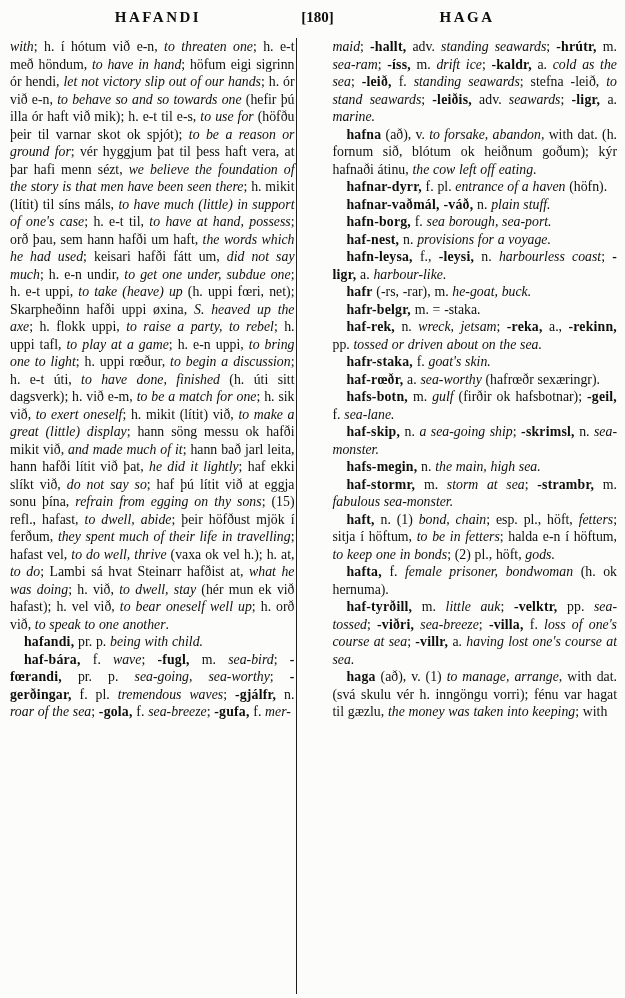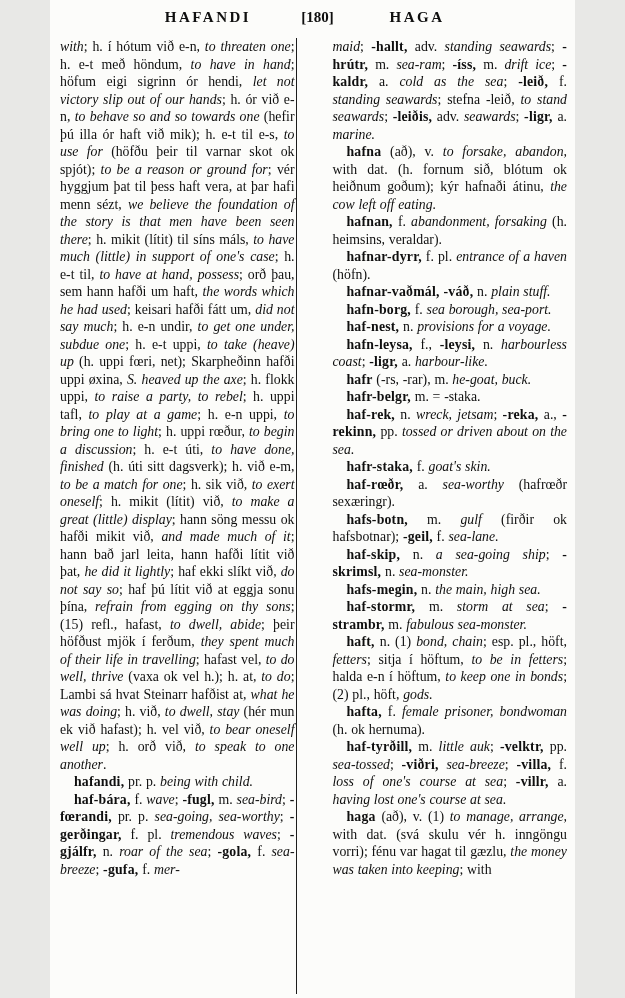--- a/index.html
+++ b/index.html
@@ -1,18 +1,18 @@
 <!DOCTYPE html>
 <html lang="en"><head>
 <meta charset="utf-8">
 <style>
   html,body{margin:0;padding:0;background:#e8e8e6;}
   .page{
     position:relative;
-    width:525px;height:998px;
+    width:625px;height:998px;
     margin:0 auto;
     background:#fcfcfa;
     color:#0f0f0f;
     font-family:"Liberation Serif","DejaVu Serif",serif;
     box-sizing:border-box;
     padding:6px 8px 2px 10px;
     overflow:hidden;
   }
   .hdr{position:relative;height:32px;}
   .hdr span{
@@ -50,21 +50,20 @@
   </div>
   <div class="cols">
     <div class="col col-left">
         <p class="entry cont"><span class="i">with</span><span class="r">; h. í hótum við e-n, </span><span class="i">to threaten one</span><span class="r">; h. e-t með höndum, </span><span class="i">to have in hand</span><span class="r">; höfum eigi sigrinn ór hendi, </span><span class="i">let not victory slip out of our hands</span><span class="r">; h. ór við e-n, </span><span class="i">to behave so and so towards one</span><span class="r"> (hefir þú illa ór haft við mik); h. e-t til e-s, </span><span class="i">to use for</span><span class="r"> (höfðu þeir til varnar skot ok spjót); </span><span class="i">to be a reason or ground for</span><span class="r">; vér hyggjum þat til þess haft vera, at þar hafi menn sézt, </span><span class="i">we believe the foundation of the story is that men have been seen there</span><span class="r">; h. mikit (lítit) til síns máls, </span><span class="i">to have much (little) in support of one's case</span><span class="r">; h. e-t til, </span><span class="i">to have at hand, possess</span><span class="r">; orð þau, sem hann hafði um haft, </span><span class="i">the words which he had used</span><span class="r">; keisari hafði fátt um, </span><span class="i">did not say much</span><span class="r">; h. e-n undir, </span><span class="i">to get one under, subdue one</span><span class="r">; h. e-t uppi, </span><span class="i">to take (heave) up</span><span class="r"> (h. uppi fœri, net); Skarpheðinn hafði uppi øxina, </span><span class="i">S. heaved up the axe</span><span class="r">; h. flokk uppi, </span><span class="i">to raise a party, to rebel</span><span class="r">; h. uppi tafl, </span><span class="i">to play at a game</span><span class="r">; h. e-n uppi, </span><span class="i">to bring one to light</span><span class="r">; h. uppi rœður, </span><span class="i">to begin a discussion</span><span class="r">; h. e-t úti, </span><span class="i">to have done, finished</span><span class="r"> (h. úti sitt dagsverk); h. við e-m, </span><span class="i">to be a match for one</span><span class="r">; h. sik við, </span><span class="i">to exert oneself</span><span class="r">; h. mikit (lítit) við, </span><span class="i">to make a great (little) display</span><span class="r">; hann söng messu ok hafði mikit við, </span><span class="i">and made much of it</span><span class="r">; hann bað jarl leita, hann hafði lítit við þat, </span><span class="i">he did it lightly</span><span class="r">; haf ekki slíkt við, </span><span class="i">do not say so</span><span class="r">; haf þú lítit við at eggja sonu þína, </span><span class="i">refrain from egging on thy sons</span><span class="r">; (15) refl., hafast, </span><span class="i">to dwell, abide</span><span class="r">; þeir höfðust mjök í ferðum, </span><span class="i">they spent much of their life in travelling</span><span class="r">; hafast vel, </span><span class="i">to do well, thrive</span><span class="r"> (vaxa ok vel h.); h. at, </span><span class="i">to do</span><span class="r">; Lambi sá hvat Steinarr hafðist at, </span><span class="i">what he was doing</span><span class="r">; h. við, </span><span class="i">to dwell, stay</span><span class="r"> (hér mun ek við hafast); h. vel við, </span><span class="i">to bear oneself well up</span><span class="r">; h. orð við, </span><span class="i">to speak to one another</span><span class="r">.</span></p>
         <p class="entry"><span class="b">hafandi,</span><span class="r"> pr. p. </span><span class="i">being with child.</span></p>
         <p class="entry"><span class="b">haf-bára,</span><span class="r"> f. </span><span class="i">wave</span><span class="r">; </span><span class="b">-fugl,</span><span class="r"> m. </span><span class="i">sea-bird</span><span class="r">; </span><span class="b">-fœrandi,</span><span class="r"> pr. p. </span><span class="i">sea-going, sea-worthy</span><span class="r">; </span><span class="b">-gerðingar,</span><span class="r"> f. pl. </span><span class="i">tremendous waves</span><span class="r">; </span><span class="b">-gjálfr,</span><span class="r"> n. </span><span class="i">roar of the sea</span><span class="r">; </span><span class="b">-gola,</span><span class="r"> f. </span><span class="i">sea-breeze</span><span class="r">; </span><span class="b">-gufa,</span><span class="r"> f. </span><span class="i">mer-</span></p>
       </div>
     <div class="col col-right">
         <p class="entry cont"><span class="i">maid</span><span class="r">; </span><span class="b">-hallt,</span><span class="r"> adv. </span><span class="i">standing seawards</span><span class="r">; </span><span class="b">-hrútr,</span><span class="r"> m. </span><span class="i">sea-ram</span><span class="r">; </span><span class="b">-íss,</span><span class="r"> m. </span><span class="i">drift ice</span><span class="r">; </span><span class="b">-kaldr,</span><span class="r"> a. </span><span class="i">cold as the sea</span><span class="r">; </span><span class="b">-leið,</span><span class="r"> f. </span><span class="i">standing seawards</span><span class="r">; stefna -leið, </span><span class="i">to stand seawards</span><span class="r">; </span><span class="b">-leiðis,</span><span class="r"> adv. </span><span class="i">seawards</span><span class="r">; </span><span class="b">-ligr,</span><span class="r"> a. </span><span class="i">marine.</span></p>
         <p class="entry"><span class="b">hafna</span><span class="r"> (að), v. </span><span class="i">to forsake, abandon,</span><span class="r"> with dat. (h. fornum sið, blótum ok heiðnum goðum); kýr hafnaði átinu, </span><span class="i">the cow left off eating.</span></p>
-        <p class="entry"><span class="b">hafnan,</span><span class="r"> f. </span><span class="i">abandonment, forsaking</span><span class="r"> (h. heimsins, veraldar).</span></p>
         <p class="entry"><span class="b">hafnar-dyrr,</span><span class="r"> f. pl. </span><span class="i">entrance of a haven</span><span class="r"> (höfn).</span></p>
         <p class="entry"><span class="b">hafnar-vaðmál, -váð,</span><span class="r"> n. </span><span class="i">plain stuff.</span></p>
         <p class="entry"><span class="b">hafn-borg,</span><span class="r"> f. </span><span class="i">sea borough, sea-port.</span></p>
         <p class="entry"><span class="b">haf-nest,</span><span class="r"> n. </span><span class="i">provisions for a voyage.</span></p>
         <p class="entry"><span class="b">hafn-leysa,</span><span class="r"> f., </span><span class="b">-leysi,</span><span class="r"> n. </span><span class="i">harbourless coast</span><span class="r">; </span><span class="b">-ligr,</span><span class="r"> a. </span><span class="i">harbour-like.</span></p>
         <p class="entry"><span class="b">hafr</span><span class="r"> (-rs, -rar), m. </span><span class="i">he-goat, buck.</span></p>
         <p class="entry"><span class="b">hafr-belgr,</span><span class="r"> m. = -staka.</span></p>
         <p class="entry"><span class="b">haf-rek,</span><span class="r"> n. </span><span class="i">wreck, jetsam</span><span class="r">; </span><span class="b">-reka,</span><span class="r"> a., </span><span class="b">-rekinn,</span><span class="r"> pp. </span><span class="i">tossed or driven about on the sea.</span></p>
         <p class="entry"><span class="b">hafr-staka,</span><span class="r"> f. </span><span class="i">goat's skin.</span></p>
         <p class="entry"><span class="b">haf-rœðr,</span><span class="r"> a. </span><span class="i">sea-worthy</span><span class="r"> (hafrœðr sexæringr).</span></p>

